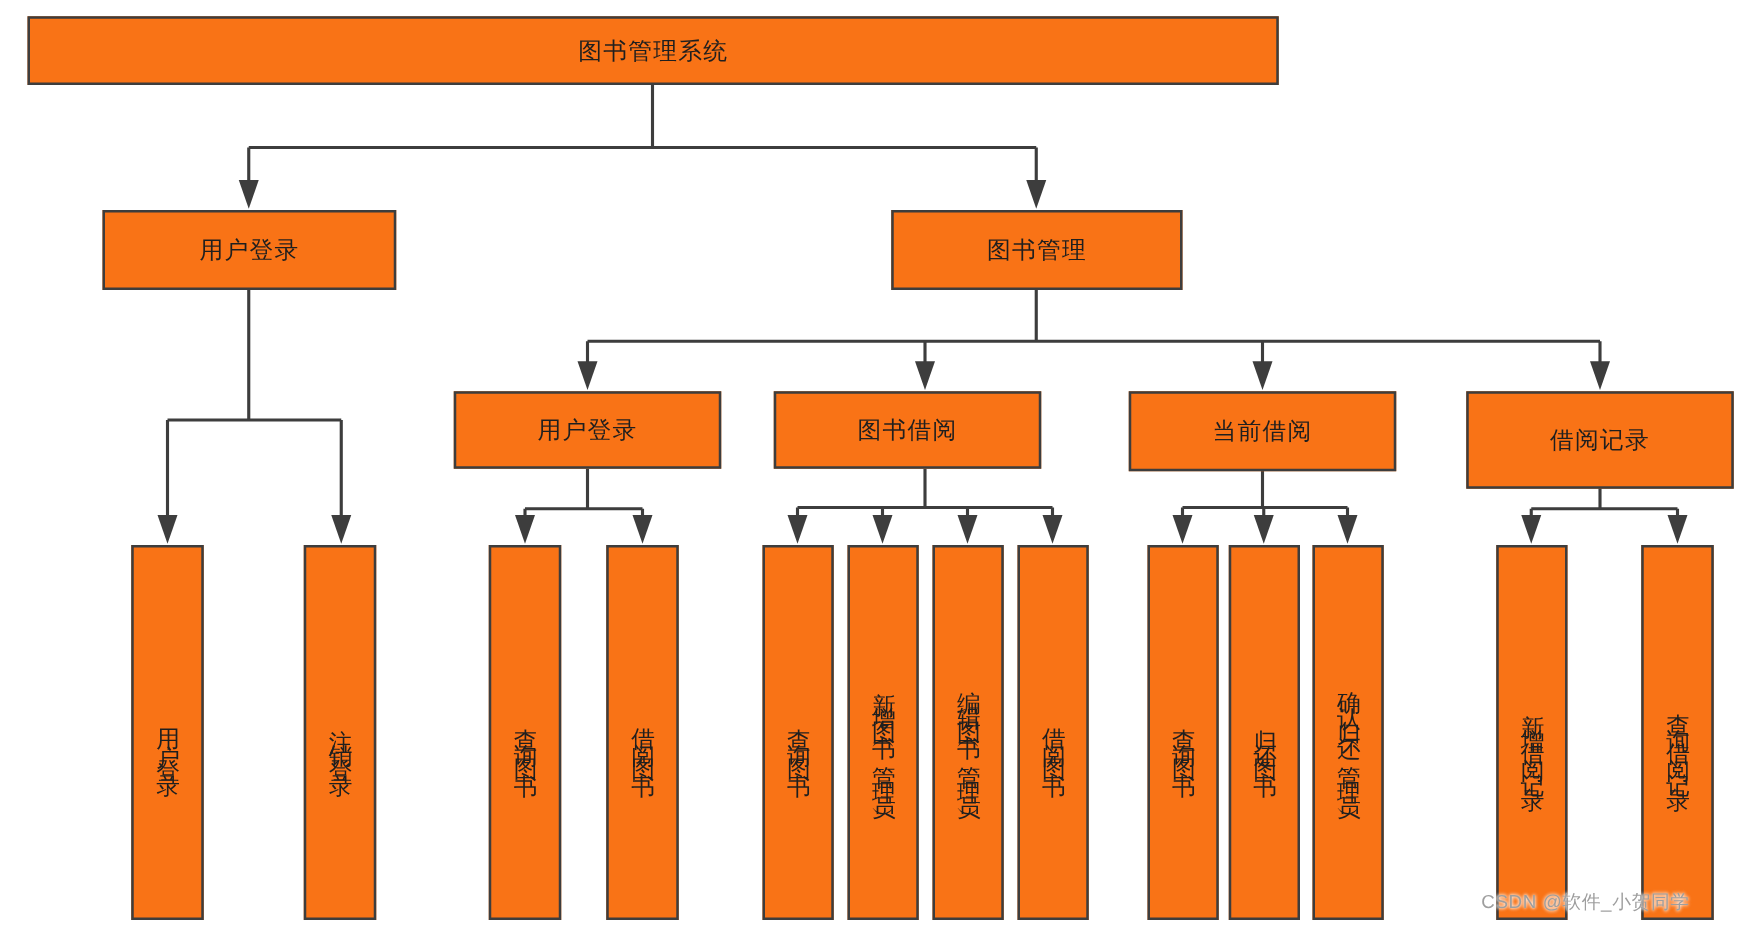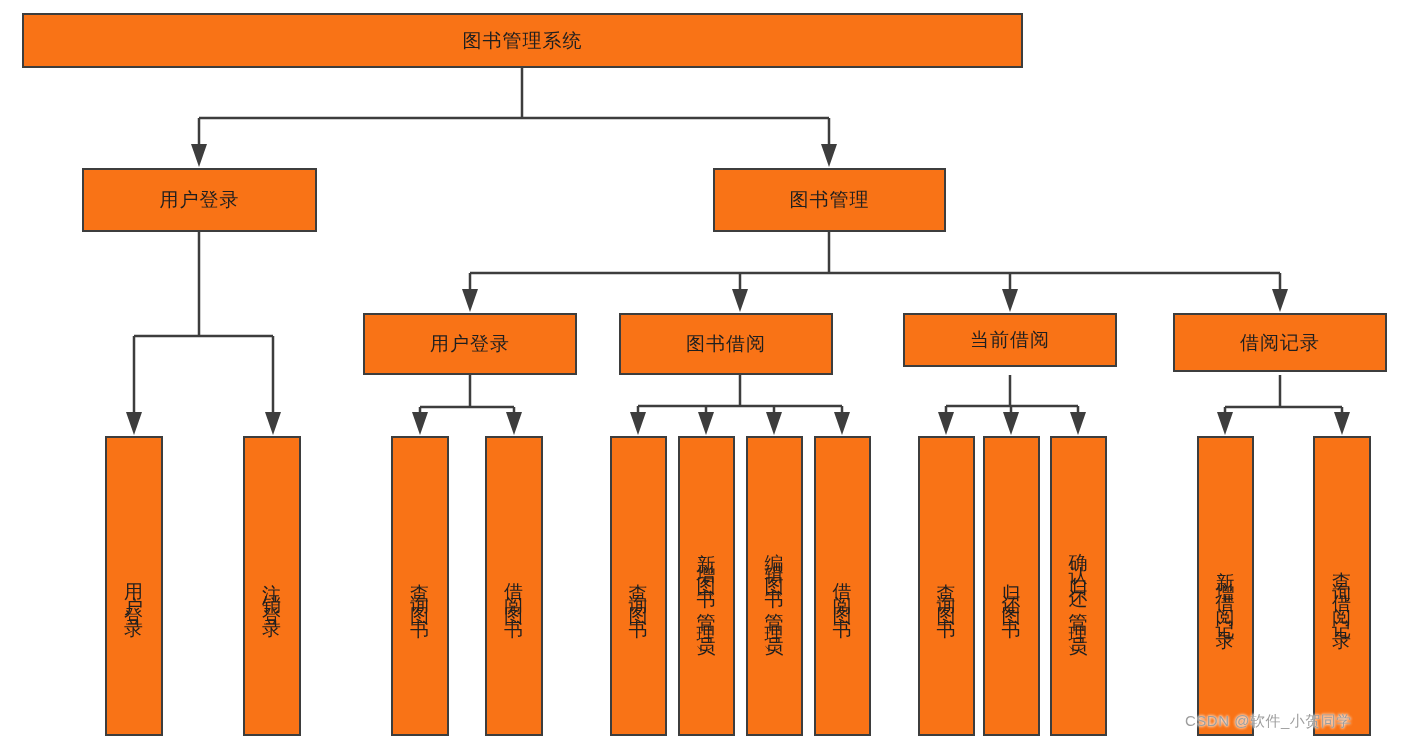--- a/index.html
+++ b/index.html
@@ -127,24 +127,24 @@
   <div class="node hbox" style="left:713px; top:168px; width:233px; height:64px;">
     <span>图书管理</span>
   </div>
 
   <div class="node hbox" style="left:363px; top:313px; width:214px; height:62px;">
     <span>用户登录</span>
   </div>
   <div class="node hbox" style="left:619px; top:313px; width:214px; height:62px;">
     <span>图书借阅</span>
   </div>
-  <div class="node hbox" style="left:903px; top:313px; width:214px; height:54px;">
+  <div class="node hbox" style="left:903px; top:313px; width:214px; height:64px;">
     <span>当前借阅</span>
   </div>
-  <div class="node hbox" style="left:1173px; top:313px; width:214px; height:59px;">
+  <div class="node hbox" style="left:1173px; top:313px; width:214px; height:78px;">
     <span>借阅记录</span>
   </div>
 
   <div class="node vbox" style="left:105px; top:436px; width:58px; height:300px;">
     <span class="vtext">用户登录</span>
   </div>
   <div class="node vbox" style="left:243px; top:436px; width:58px; height:300px;">
     <span class="vtext">注销登录</span>
   </div>
 

